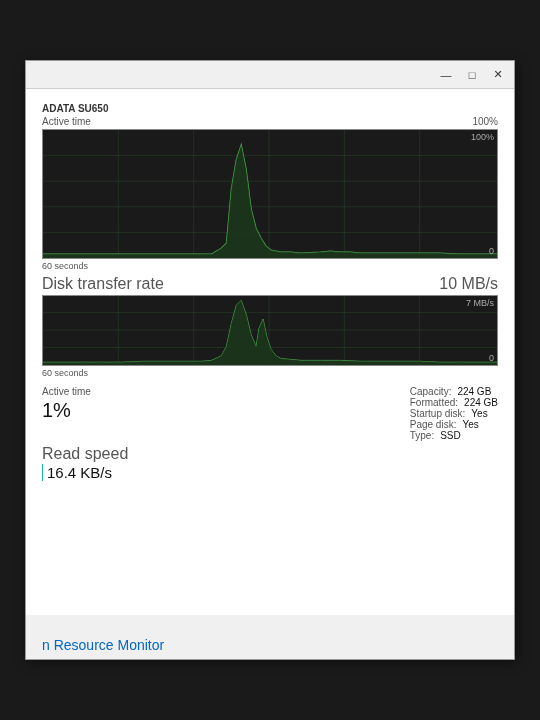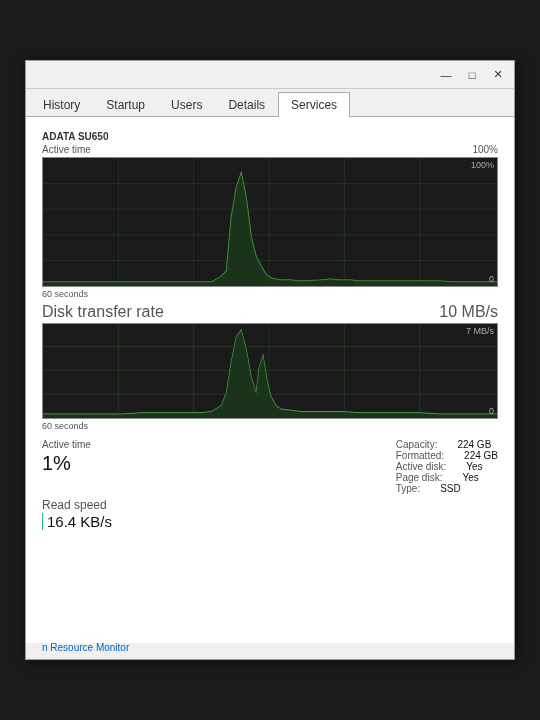--- a/index.html
+++ b/index.html
@@ -102,21 +102,21 @@
     .chart-container {
       background: #1a1a1a;
       border: 1px solid #888;
       position: relative;
       margin-bottom: 2px;
     }
     .chart-top {
       height: 130px;
     }
     .chart-bottom {
-      height: 96px;
+      height: 71px;
     }
     .chart-svg {
       position: absolute;
       top: 0; left: 0;
       width: 100%; height: 100%;
     }
     .chart-axis-right {
       position: absolute;
       right: 3px;
       font-size: 9px;
@@ -166,77 +166,71 @@
     .speed-section {
       display: flex;
       gap: 16px;
       margin-top: 4px;
     }
     .speed-item {
       display: flex;
       flex-direction: column;
     }
     .speed-label {
-      font-size: 12px;
-      color: #555;
+      font-size: 16px;
+      color: #555;
+      text-align: right;
     }
     .speed-value {
       font-size: 15px;
       font-weight: 400;
       color: #111;
       border-left: 1px solid #14b8a6;
       padding-left: 4px;
       margin-top: 1px;
     }
     .capacity-section {
       margin-left: auto;
       font-size: 11px;
     }
     .capacity-row {
       display: flex;
-      gap: 20px;
+      gap: 6px;
     }
     .cap-label {
       color: #555;
       font-size: 10px;
     }
     .cap-value {
       color: #111;
       font-size: 10px;
     }
     .bottom-link {
       position: absolute;
       bottom: 6px;
       left: 16px;
-      font-size: 10px;
+      font-size: 14px;
       color: #0066cc;
       cursor: pointer;
       text-decoration: none;
     }
   </style>
 </head>
 <body>
 
 <div class="window">
 
   <div class="title-bar">
     <div class="title-bar-controls">
       <button class="title-btn">—</button>
       <button class="title-btn">□</button>
       <button class="title-btn close">✕</button>
     </div>
   </div>
 
-  <div class="tabs-bar">
-    <div class="tab">History</div>
-    <div class="tab">Startup</div>
-    <div class="tab">Users</div>
-    <div class="tab">Details</div>
-    <div class="tab active">Services</div>
-  </div>
 
   <div class="content">
 
     <div class="disk-header">
       <span class="disk-model">ADATA SU650</span>
     </div>
 
     <div class="chart-label-row">
       <span>Active time</span>
       <span>100%</span>
@@ -327,21 +321,21 @@
       <div class="capacity-section">
         <div class="capacity-row">
           <span class="cap-label">Capacity:</span>
           <span class="cap-value">224 GB</span>
         </div>
         <div class="capacity-row">
           <span class="cap-label">Formatted:</span>
           <span class="cap-value">224 GB</span>
         </div>
         <div class="capacity-row">
-          <span class="cap-label">Active disk:</span>
+          <span class="cap-label">Startup disk:</span>
           <span class="cap-value">Yes</span>
         </div>
         <div class="capacity-row">
           <span class="cap-label">Page disk:</span>
           <span class="cap-value">Yes</span>
         </div>
         <div class="capacity-row">
           <span class="cap-label">Type:</span>
           <span class="cap-value">SSD</span>
         </div>

